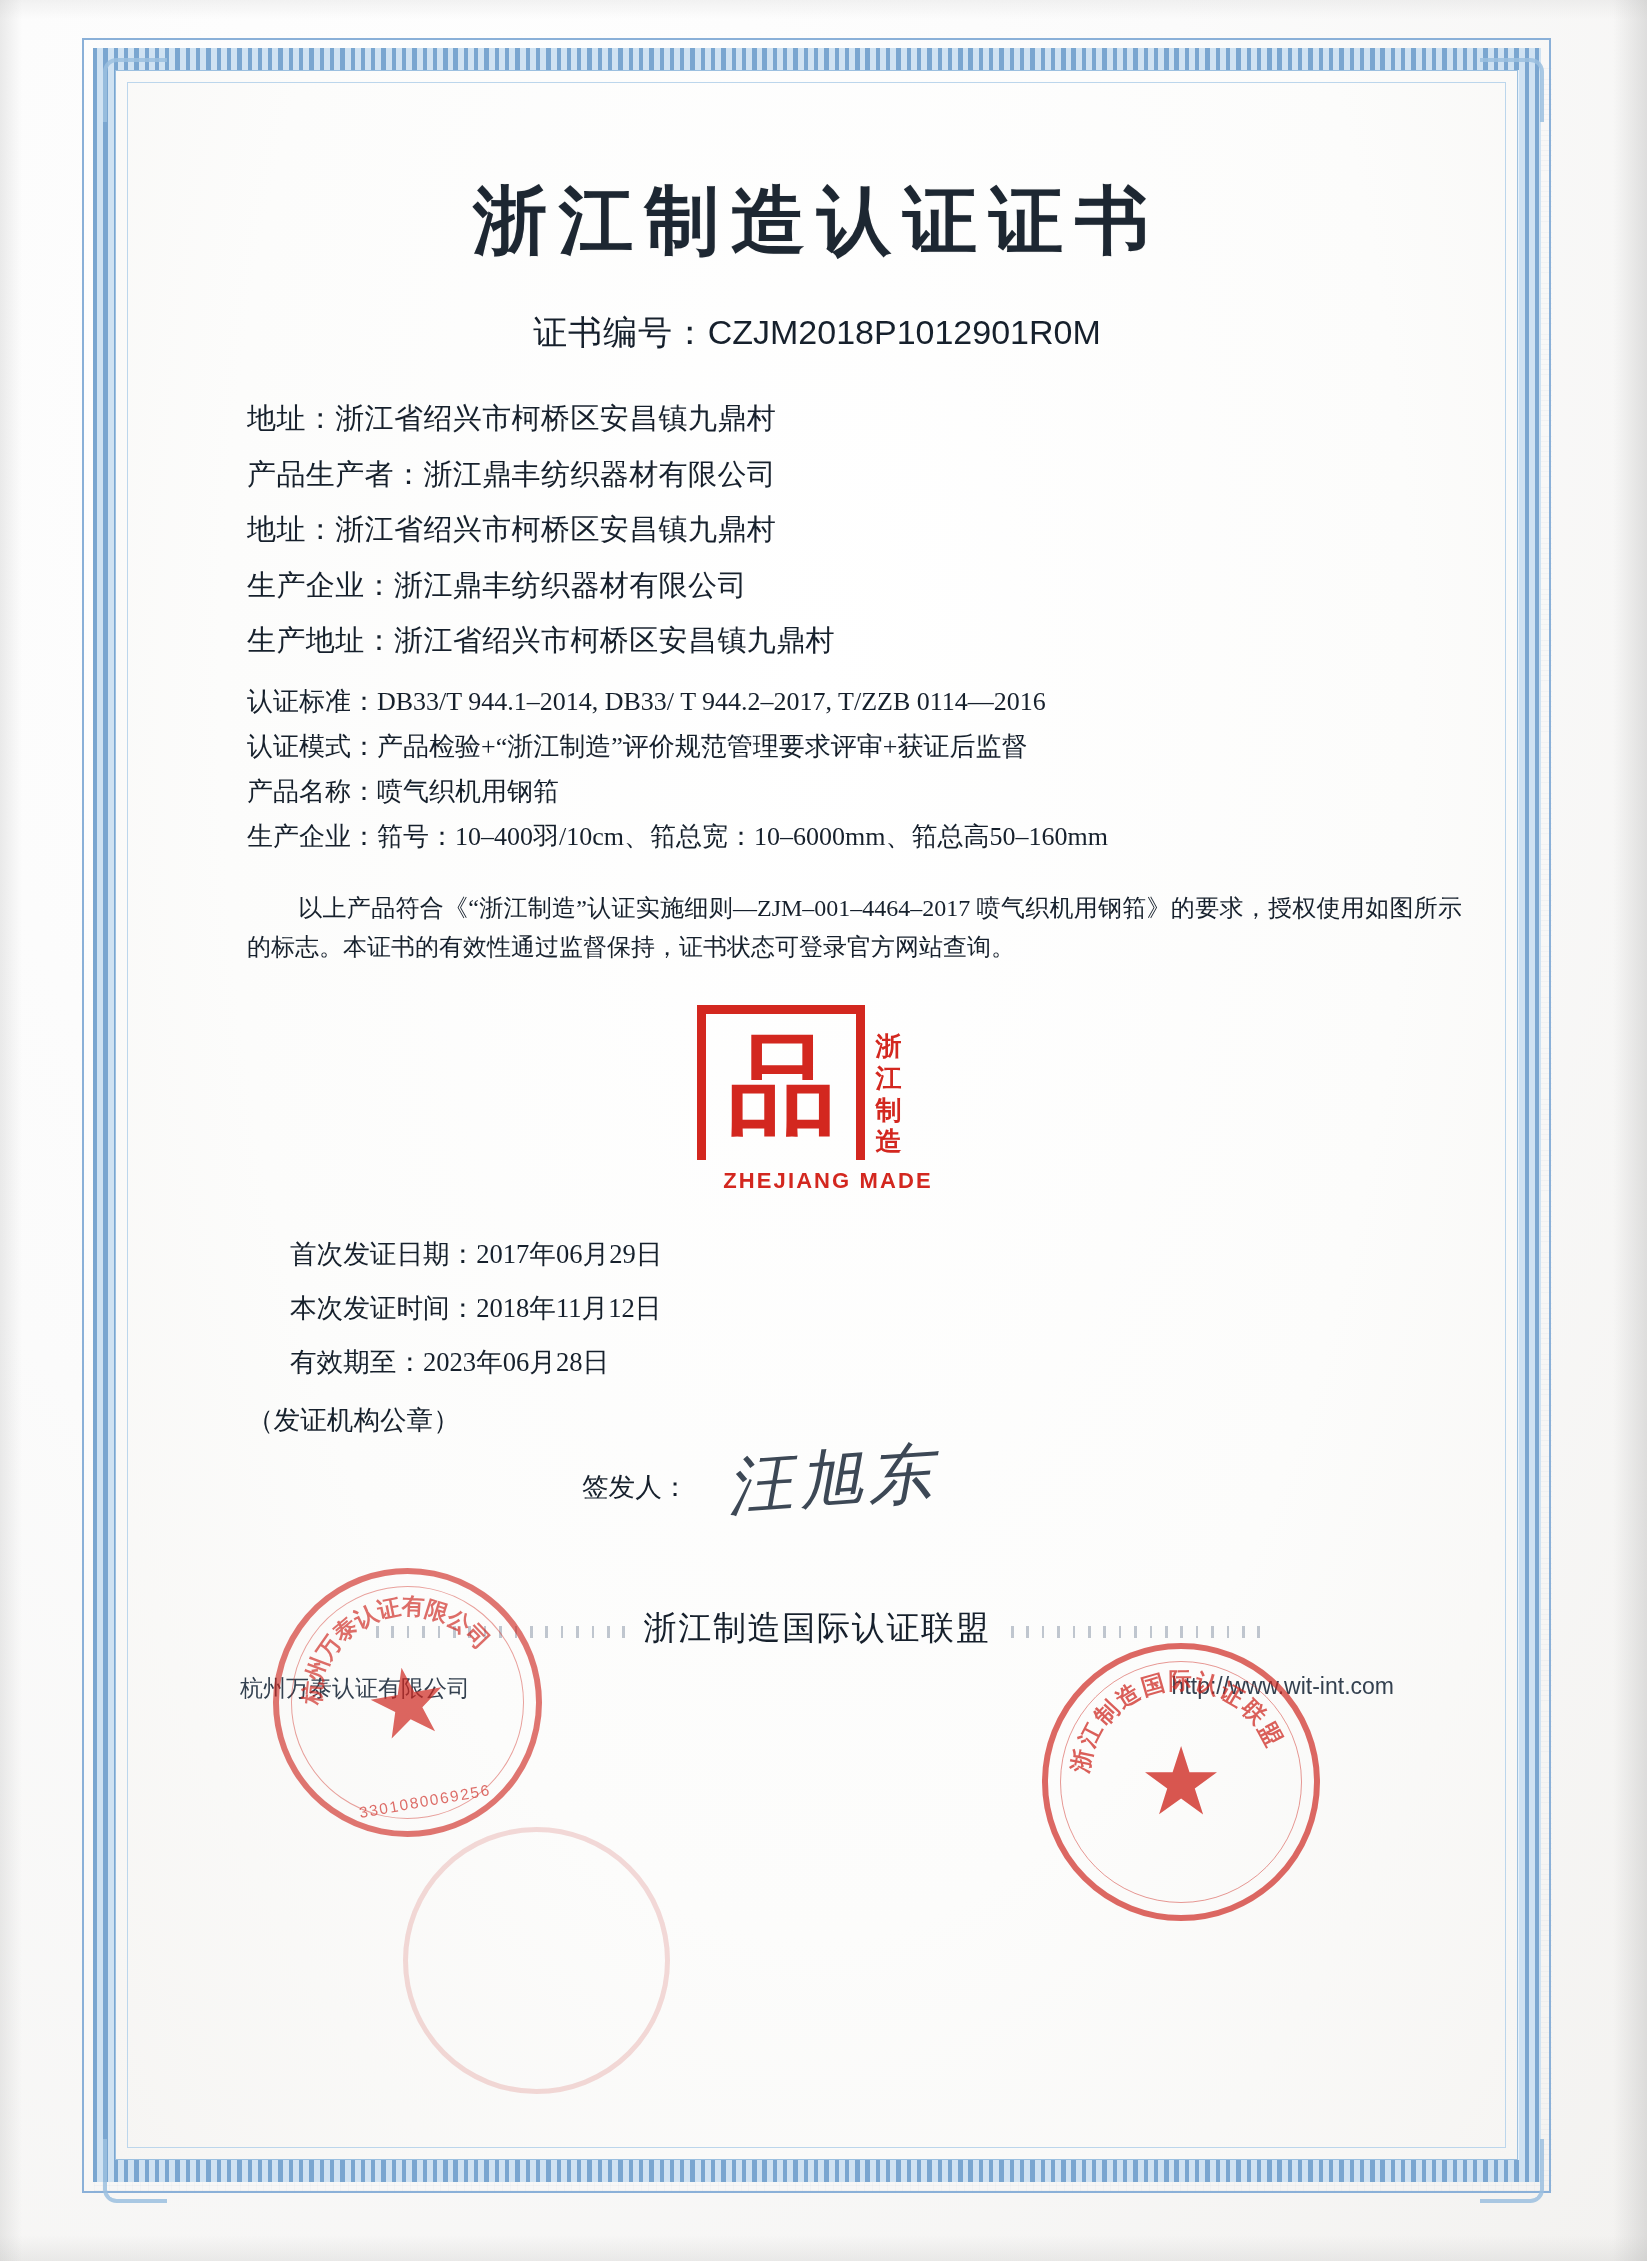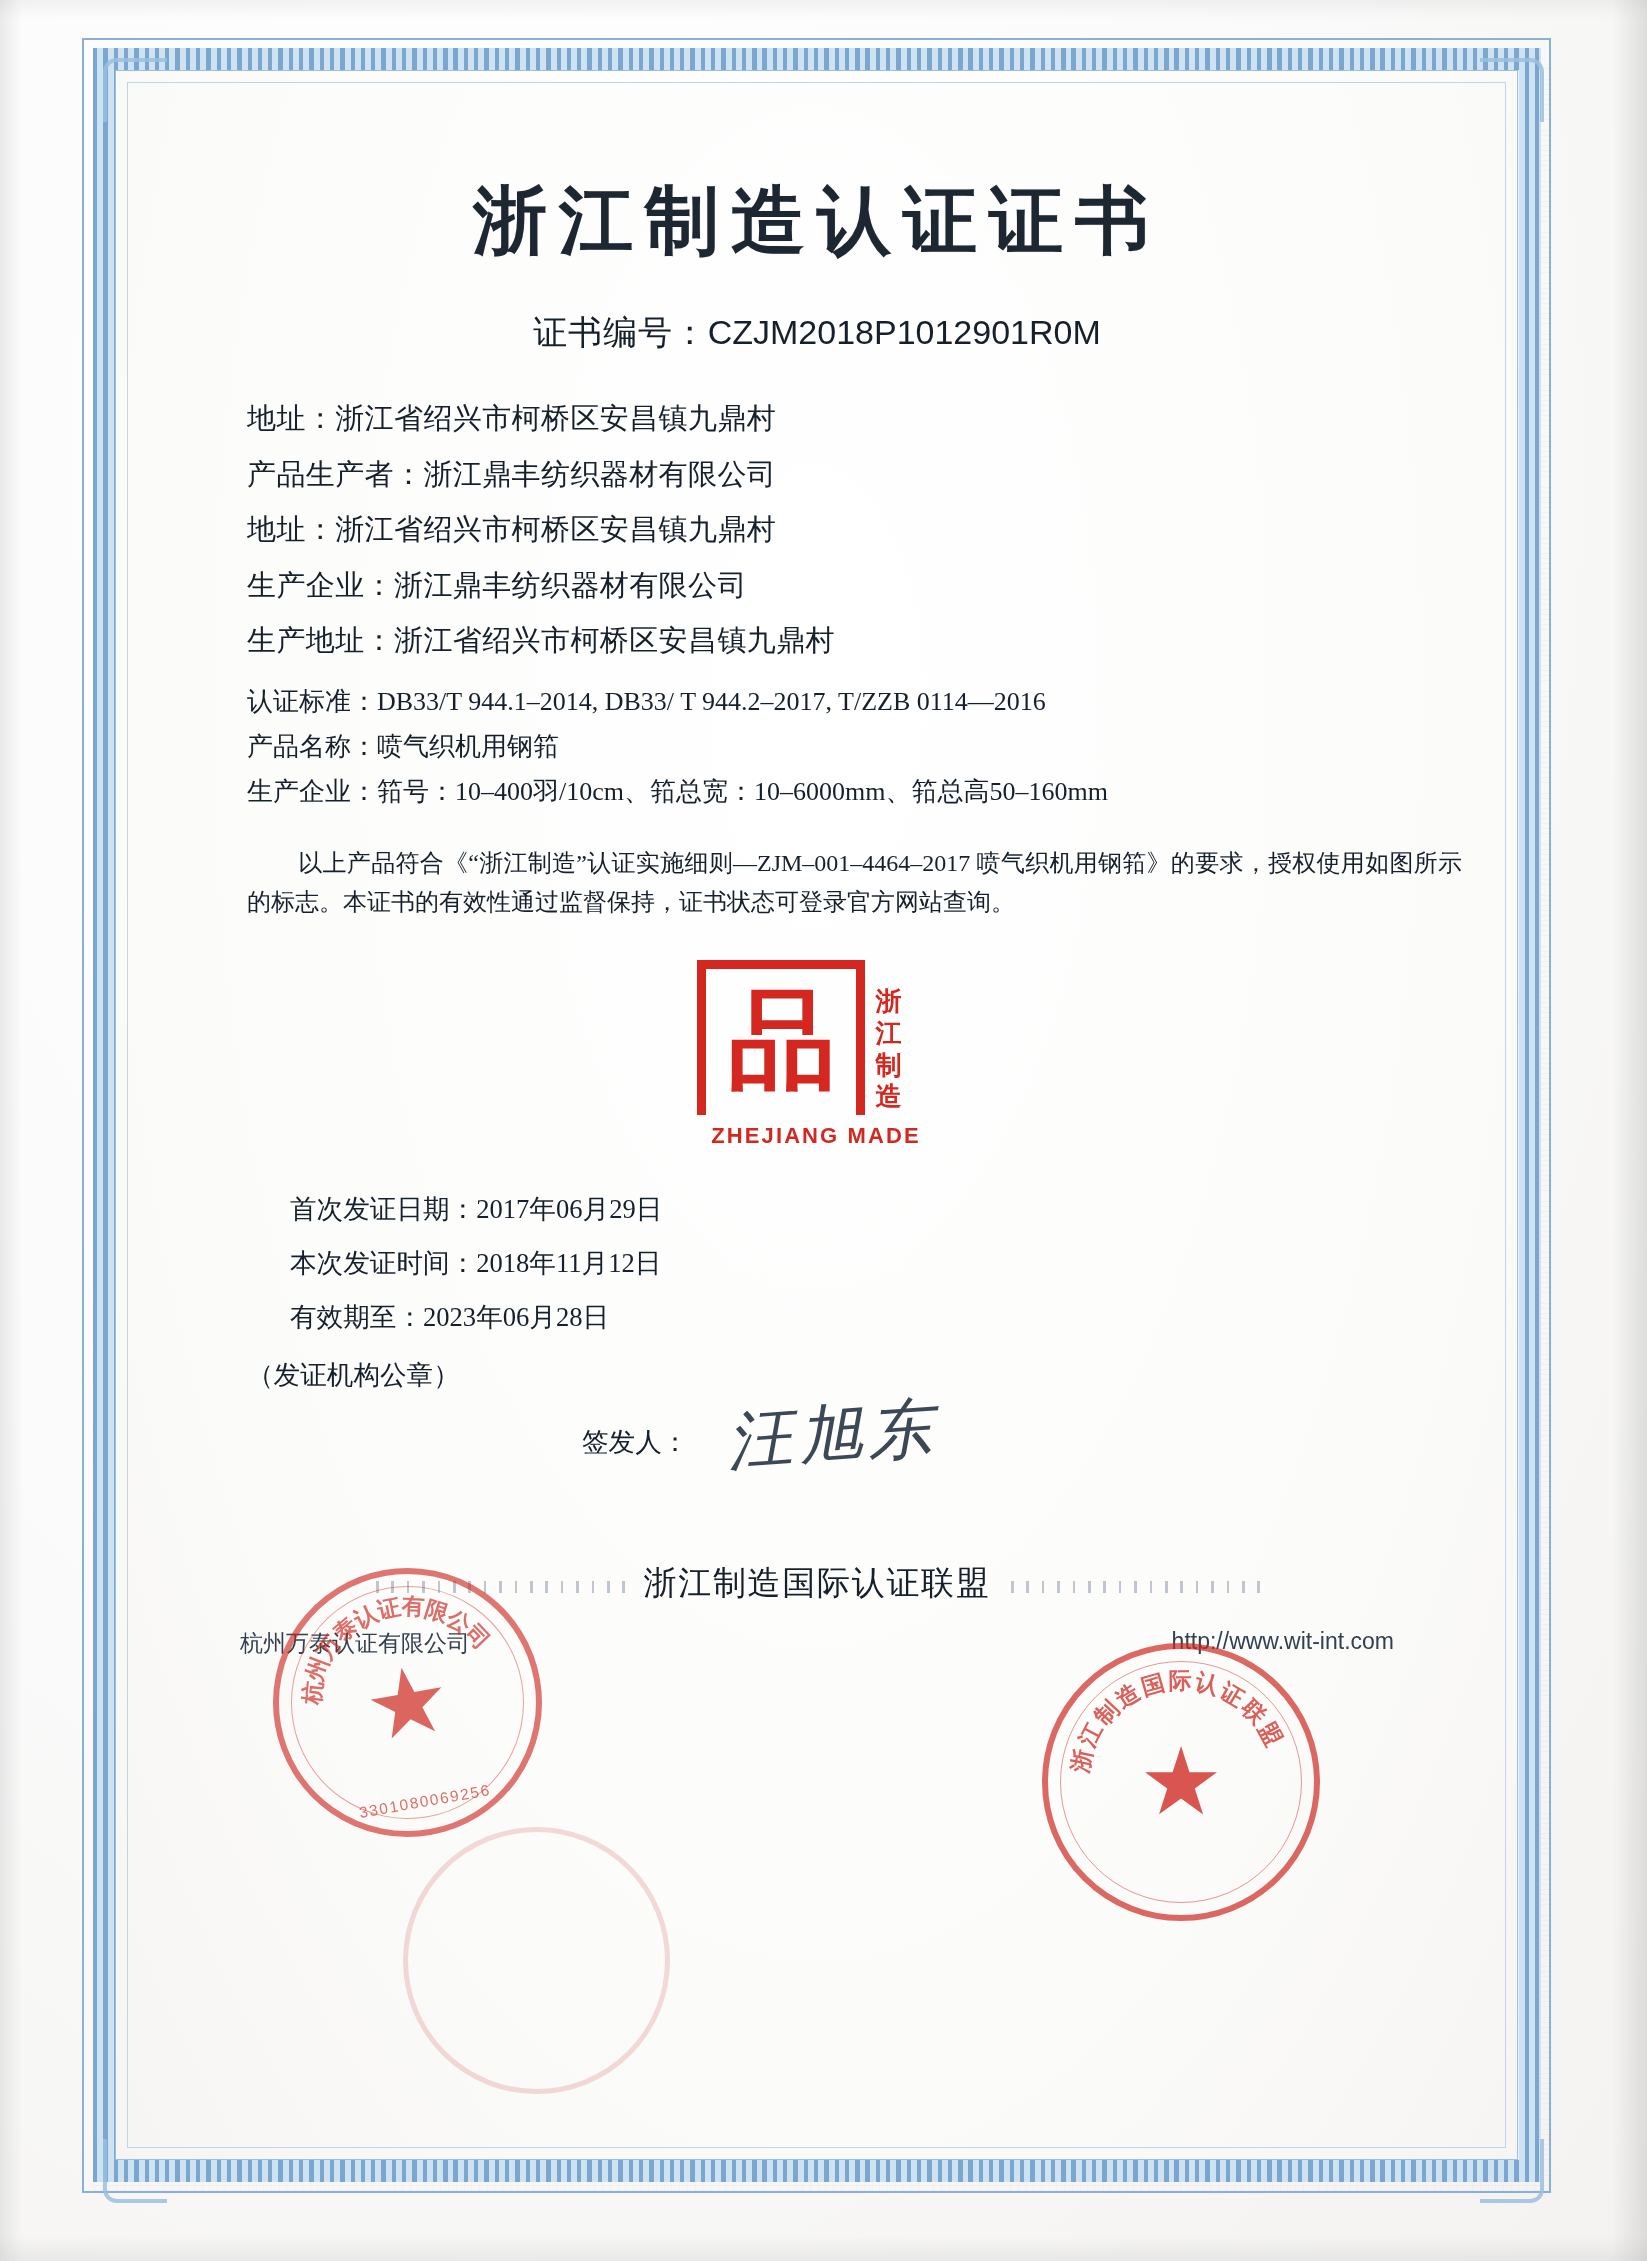--- a/index.html
+++ b/index.html
@@ -215,21 +215,21 @@
     left: 187px; top: 31px;
     width: 51px;
     color: #d3271f;
     font-size: 26px;
     line-height: 1.22;
     font-weight: bold;
     letter-spacing: 0.9px;
   }
   .logo .en {
     position: absolute;
-    left: 3px; top: 168px;
+    left: 15px; top: 168px;
     width: 249px;
     text-align: center;
     color: #d3271f;
     font-family: "Liberation Sans", sans-serif;
     font-size: 22px;
     font-weight: bold;
     letter-spacing: 2.1px;
   }
 
   
@@ -409,20 +409,23 @@
         <span class="lbl">生产企业：</span><span class="val">浙江鼎丰纺织器材有限公司</span>
       </div>
       <div class="field-row">
         <span class="lbl">生产地址：</span><span class="val">浙江省绍兴市柯桥区安昌镇九鼎村</span>
       </div>
     </div>
 
     <div class="spec-block">
       <div class="spec-row">
         <span class="lbl">认证标准：</span><span class="val-latin">DB33/T 944.1–2014, DB33/ T 944.2–2017, T/ZZB 0114—2016</span>
+      </div>
+      <div class="spec-row">
+        <span class="lbl">认证模式：</span><span>产品检验+“浙江制造”评价规范管理要求评审+获证后监督</span>
       </div>
       <div class="spec-row">
         <span class="lbl">产品名称：</span><span>喷气织机用钢筘</span>
       </div>
       <div class="spec-row">
         <span class="lbl">生产企业：</span><span class="val-latin">筘号：10–400羽/10cm、筘总宽：10–6000mm、筘总高50–160mm</span>
       </div>
     </div>
 
     <div class="statement"><span class="indent"></span><span>以上产品符合《“浙江制造”认证实施细则—ZJM–001–4464–2017 喷气织机用钢筘》的要求，授权使用如图所示的标志。本证书的有效性通过监督保持，证书状态可登录官方网站查询。</span></div>

